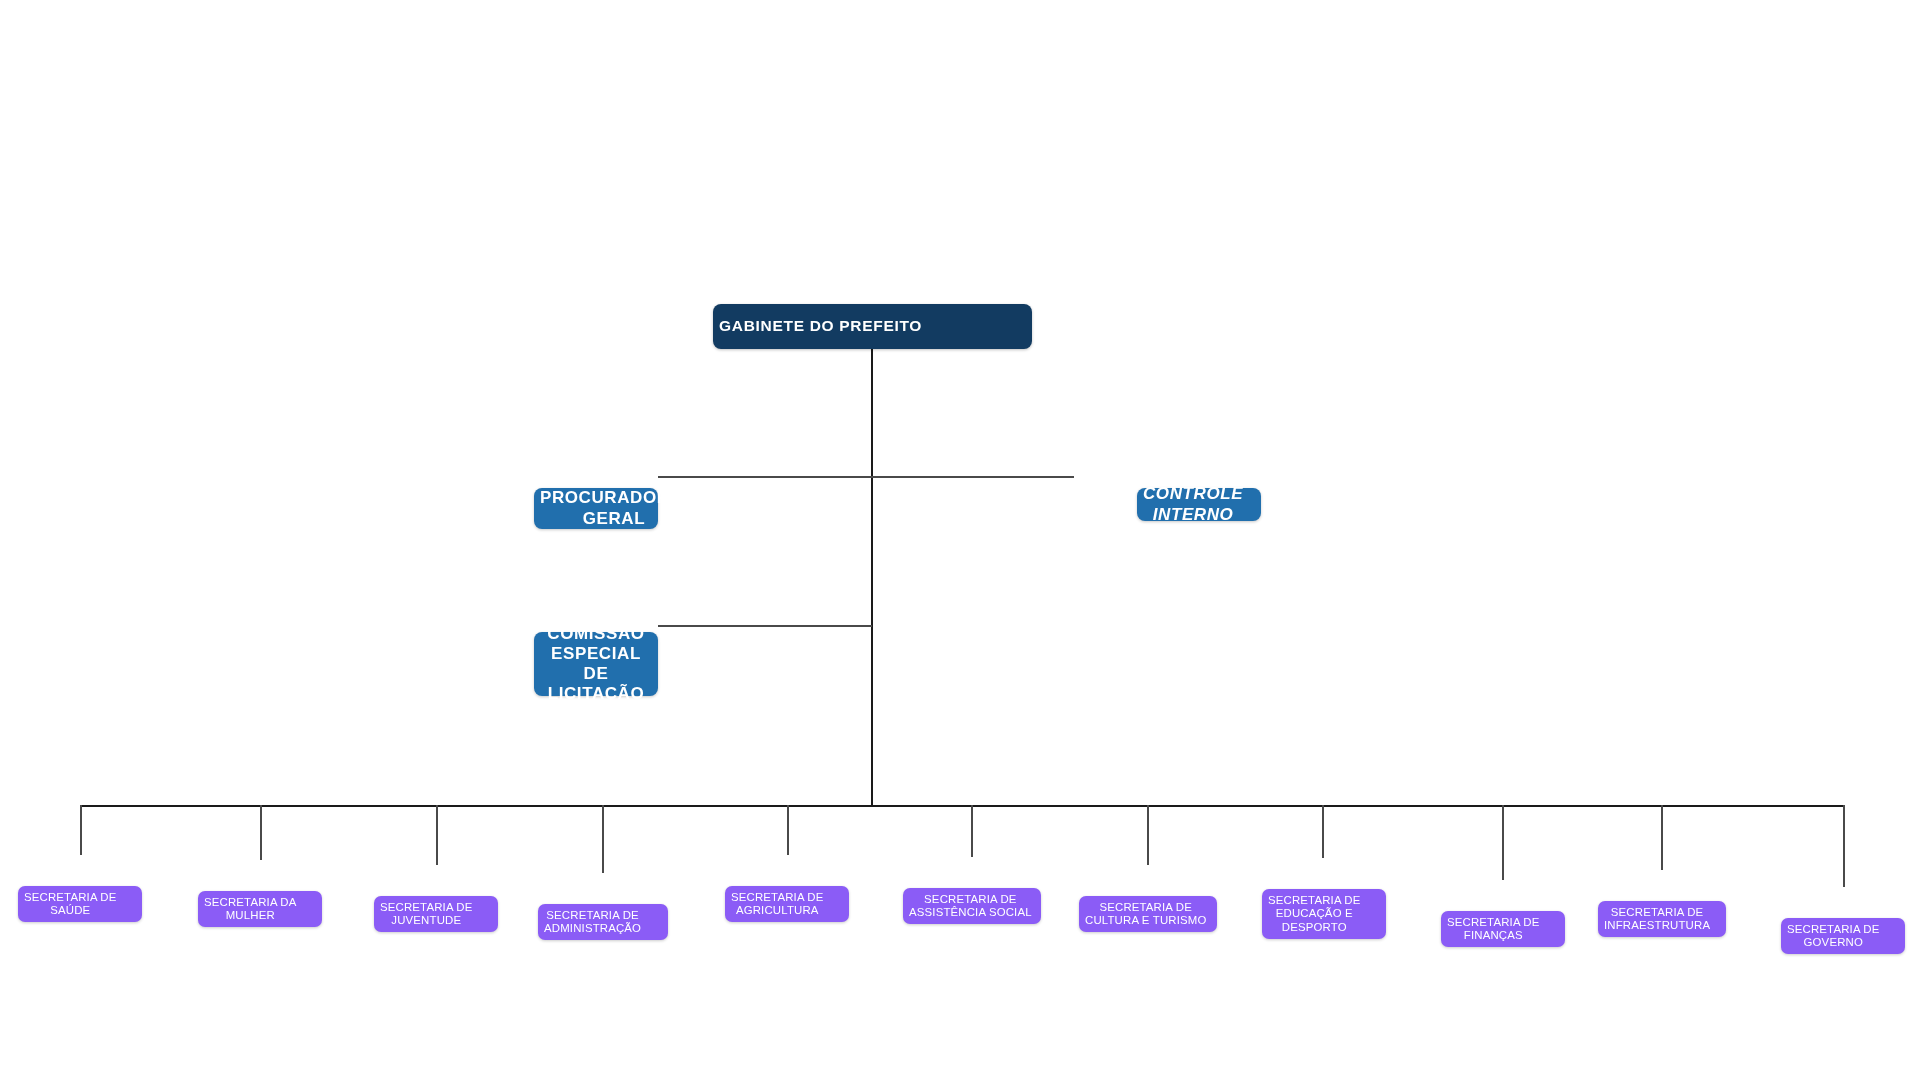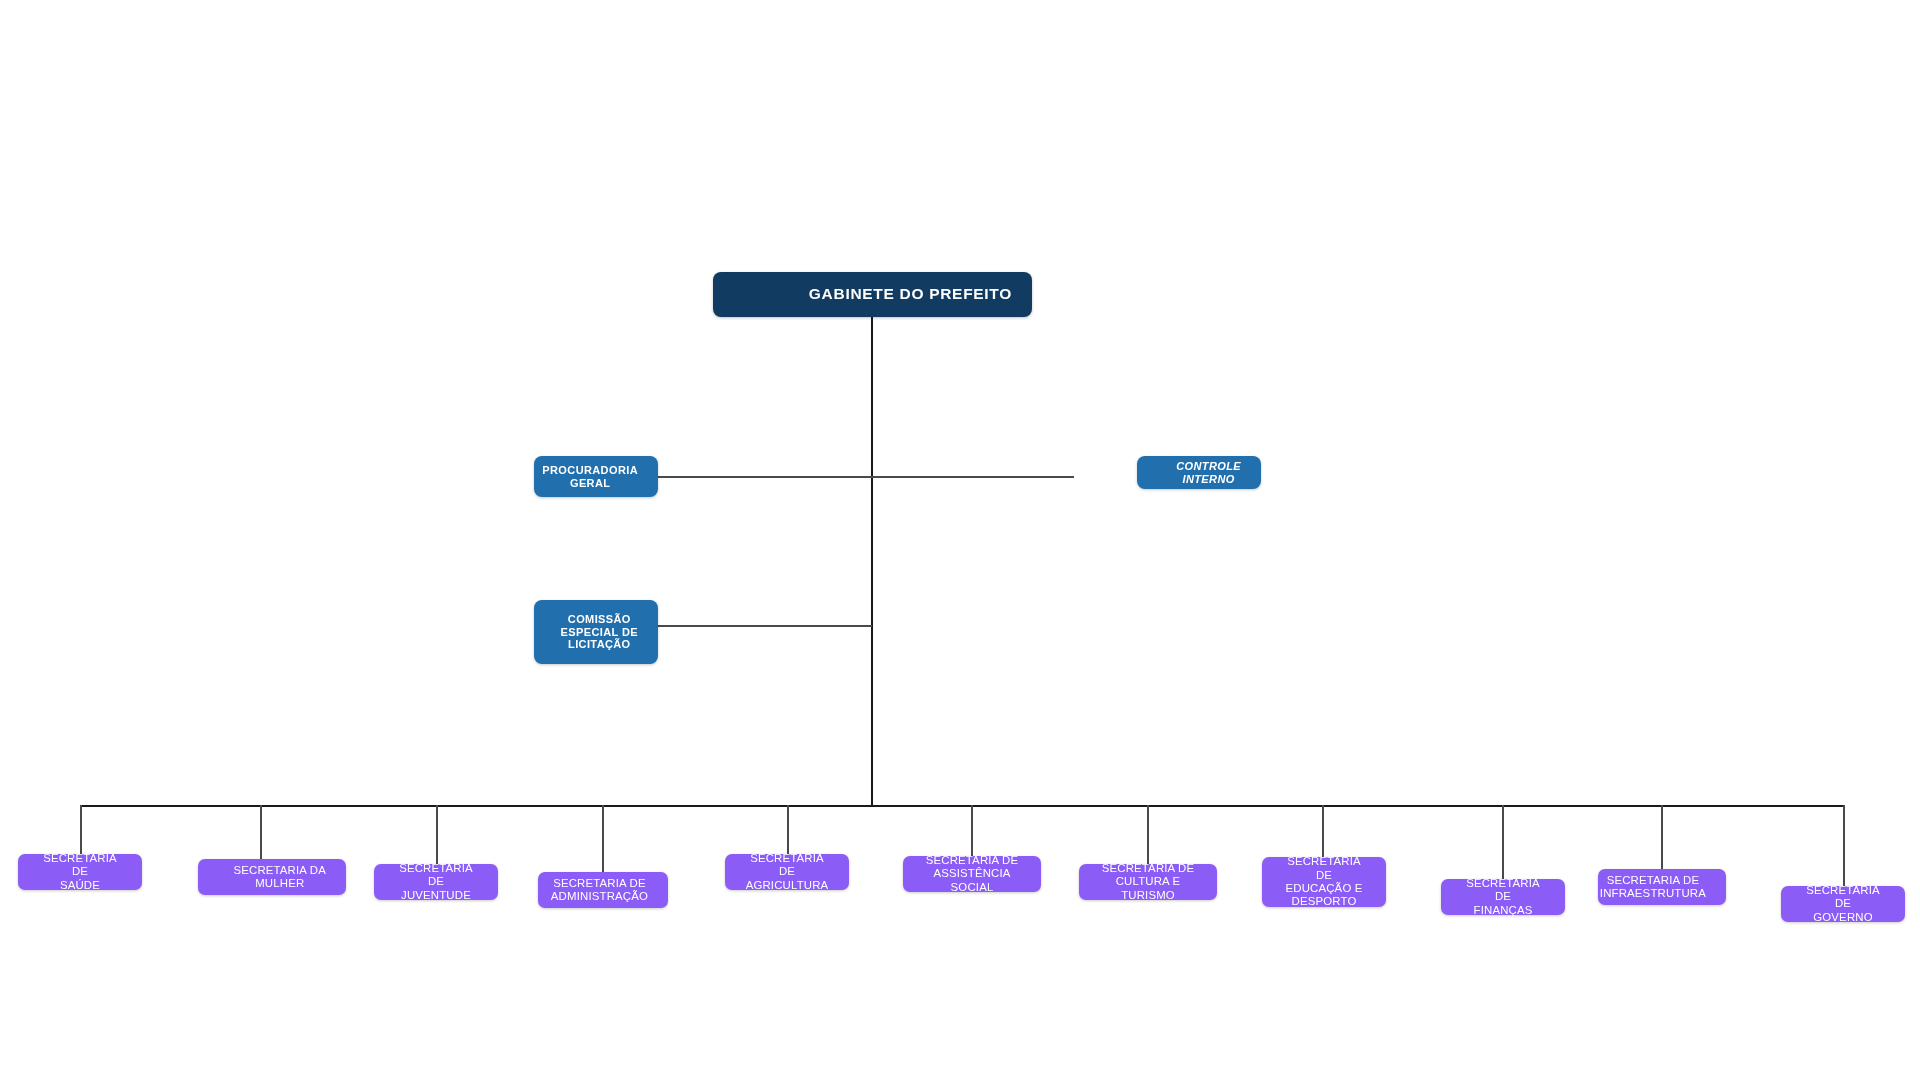--- a/index.html
+++ b/index.html
@@ -41,41 +41,42 @@
     white-space: nowrap;
     font-family: "Liberation Sans", sans-serif;
   }
 
   
   .node {
     position: absolute;
     box-sizing: border-box;
     display: flex;
     align-items: center;
-    justify-content: flex-end;
+    justify-content: flex-start;
     text-align: center;
     color: #ffffff;
     border-radius: 7px;
     line-height: 1.18;
-    padding: 3px 20px;
+    padding: 3px 6px;
     z-index: 5;
+    margin-top: 32px;
   }
   .node .node-label { display: block; white-space: pre-line; }
 
   .node-root {
     background: #123b61;
     font-size: 15.5px;
     font-weight: bold;
     letter-spacing: 0.045em;
     border-radius: 8px;
     box-shadow: 0 1px 3px rgba(0,0,0,0.25);
   }
   .node-staff {
     background: #216fad;
-    font-size: 11px;
+    font-size: 17px;
     font-weight: bold;
     letter-spacing: 0.035em;
     border-radius: 8px;
     box-shadow: 0 1px 3px rgba(0,0,0,0.22);
   }
   .node-dept {
     background: #8b5cf6;
     font-size: 11.4px;
     font-weight: normal;
     letter-spacing: 0.015em;
@@ -140,21 +141,21 @@
   <div class="line line-thin line-v" style="left:1322px; top:805px; height:53px;"></div>
   <div class="line line-thin line-v" style="left:1502px; top:805px; height:75px;"></div>
   <div class="line line-thin line-v" style="left:1661px; top:805px; height:65px;"></div>
   <div class="line line-thin line-v" style="left:1843px; top:805px; height:82px;"></div>
 
   <div class="node node-dept" style="left:18px;   top:854px; width:124px; height:36px;">
     <span class="node-label">SECRETARIA DE
 SAÚDE</span>
   </div>
 
-  <div class="node node-dept" style="left:198px;  top:859px; width:148px; height:36px;">
+  <div class="node node-dept" style="left:198px;  top:859px; width:124px; height:36px;">
     <span class="node-label">SECRETARIA DA
 MULHER</span>
   </div>
 
   <div class="node node-dept" style="left:374px;  top:864px; width:124px; height:36px;">
     <span class="node-label">SECRETARIA DE
 JUVENTUDE</span>
   </div>
 
   <div class="node node-dept" style="left:538px;  top:872px; width:130px; height:36px;">

